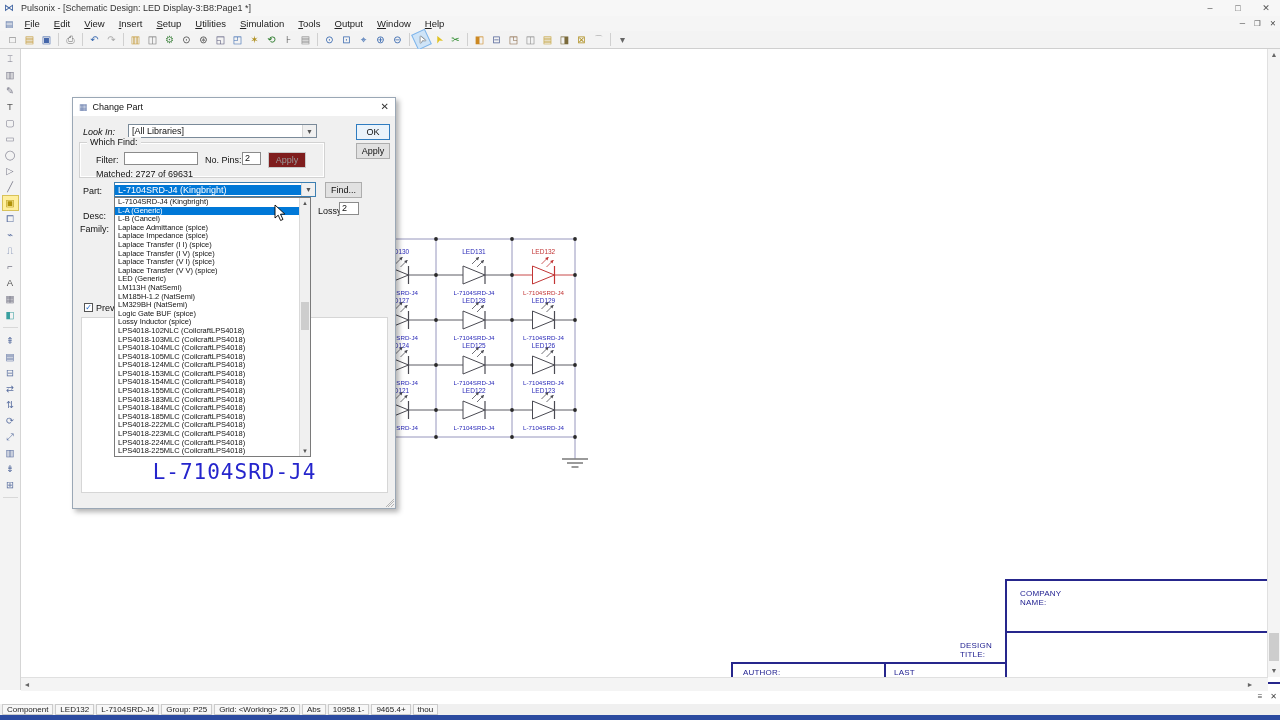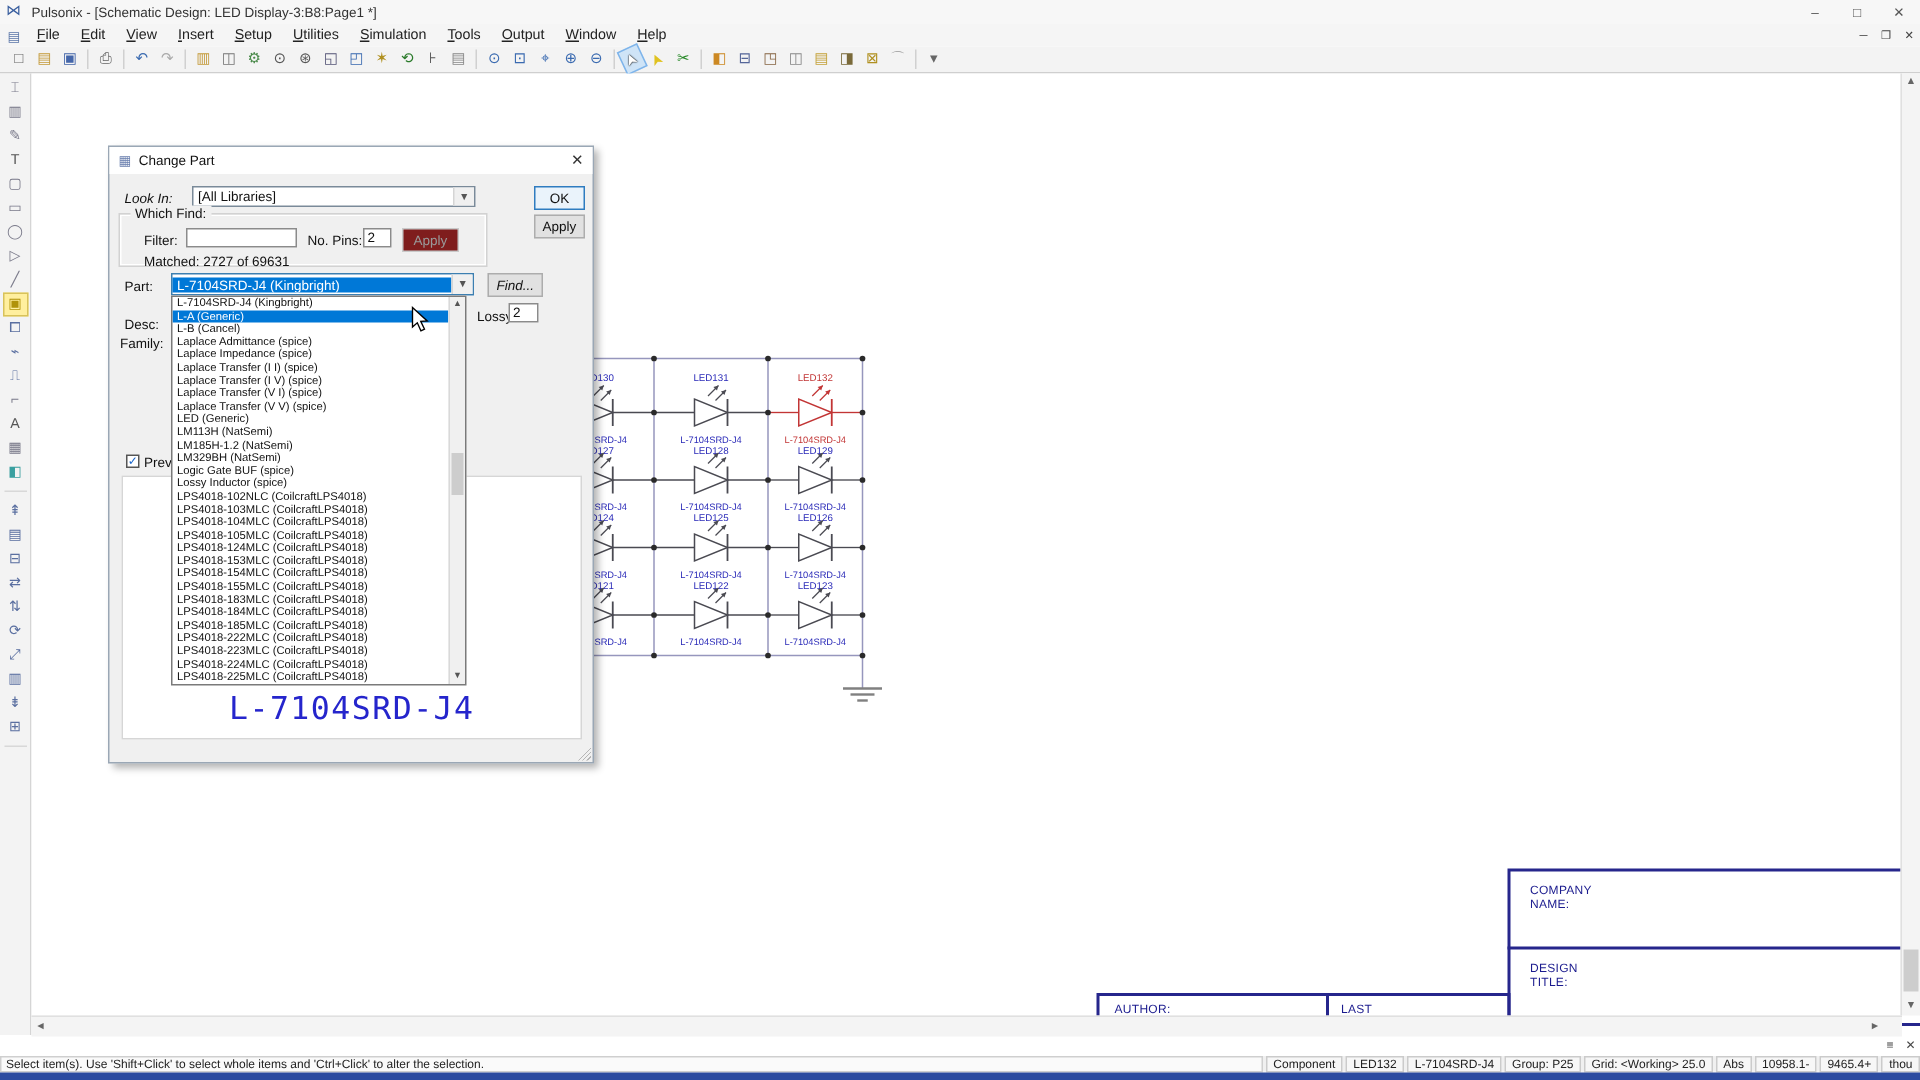--- a/index.html
+++ b/index.html
@@ -380,21 +380,21 @@
         <circle cx="575" cy="320" r="1.9" fill="#2a2a2a"></circle>
         <circle cx="575" cy="365" r="1.9" fill="#2a2a2a"></circle>
         <circle cx="575" cy="410" r="1.9" fill="#2a2a2a"></circle>
       </svg>
 
     <div class="tblock">
       <div class="tb-box" style="left:984px;top:530px;width:284px;height:148px;"></div>
       <div style="position:absolute;left:984px;top:582px;width:284px;height:0;border-top:2px solid #26268c;"></div>
       <div style="position:absolute;left:984px;top:633px;width:284px;height:0;border-top:2px solid #26268c;"></div>
       <div class="tb-label" style="left:999px;top:540px;">COMPANY NAME:</div>
-      <div class="tb-label" style="left:999px;top:592px;">DESIGN TITLE:</div>
+      <div class="tb-label" style="left:939px;top:592px;">DESIGN TITLE:</div>
 
       <div class="tb-box" style="left:710px;top:613px;width:276px;height:65px;"></div>
       <div style="position:absolute;left:863px;top:613px;width:0;height:65px;border-left:2px solid #26268c;"></div>
 
       <div class="tb-label" style="left:722px;top:619px;">AUTHOR:</div>
       <div class="tb-val" style="left:735px;top:636px;">Steve</div>
       <div class="tb-label" style="left:873px;top:619px;">LAST SAVED:</div>
       <div class="tb-val" style="left:879px;top:636px;">21/11/2014</div>
 
     </div>
@@ -432,21 +432,21 @@
     <div class="dlabel" style="left:132px;top:57px;">No. Pins:</div>
     <div class="dinput" style="left:169px;top:54px;width:19px;height:13px;">2</div>
     <div class="dbtn disabled" style="left:195px;top:54px;width:38px;height:16px;line-height:14px;">Apply</div>
     <div class="dlabel" style="left:23px;top:71px;">Matched: 2727 of 69631</div>
 
     <div class="dlabel" style="left:10px;top:88px;">Part:</div>
     <div class="combo focus" style="left:41px;top:84px;width:202px;height:15px;">
       <span class="ctext">L-7104SRD-J4 (Kingbright)</span>
       <span class="carrow">▼</span>
     </div>
-    <div class="dbtn" style="left:252px;top:84px;width:37px;height:16px;line-height:14px;font-style:italic;">Find...</div>
+    <div class="dbtn" style="left:252px;top:84px;width:37px;height:16px;line-height:14px;">Find...</div>
 
     <div class="dlabel" style="left:10px;top:113px;">Desc:</div>
     <div class="dlabel" style="left:245px;top:108px;">Lossy:</div>
     <div class="dinput" style="left:266px;top:104px;width:20px;height:13px;">2</div>
     <div class="dlabel" style="left:7px;top:126px;">Family:</div>
 
     <div class="checkbox" style="left:11px;top:205px;">✓</div>
     <div class="dlabel" style="left:23px;top:205px;">Preview</div>
 
     <div class="previewpane" style="left:8px;top:219px;width:307px;height:176px;">
@@ -498,21 +498,20 @@
   <svg class="cursor" style="left:274px;top:204px;" width="14" height="18">
     <polygon points="1,1 1,14 4.2,11.2 6.6,16.5 9,15.4 6.5,10.2 10.8,10" fill="#fff" stroke="#000" stroke-width="0.9"></polygon>
   </svg>
 
   <div class="tabbar-ctl">
     <span>≡</span>
     <span>✕</span>
   </div>
 
   <div class="statusbar">
-    <div class="smsg">Select item(s). Use 'Shift+Click' to select whole items and 'Ctrl+Click' to alter the selection.</div>
   <div class="sfield">Component</div>
       <div class="sfield">LED132</div>
       <div class="sfield">L-7104SRD-J4</div>
       <div class="sfield">Group: P25</div>
       <div class="sfield">Grid: &lt;Working&gt; 25.0</div>
       <div class="sfield">Abs</div>
       <div class="sfield">10958.1-</div>
       <div class="sfield">9465.4+</div>
       <div class="sfield">thou</div>
     </div>

